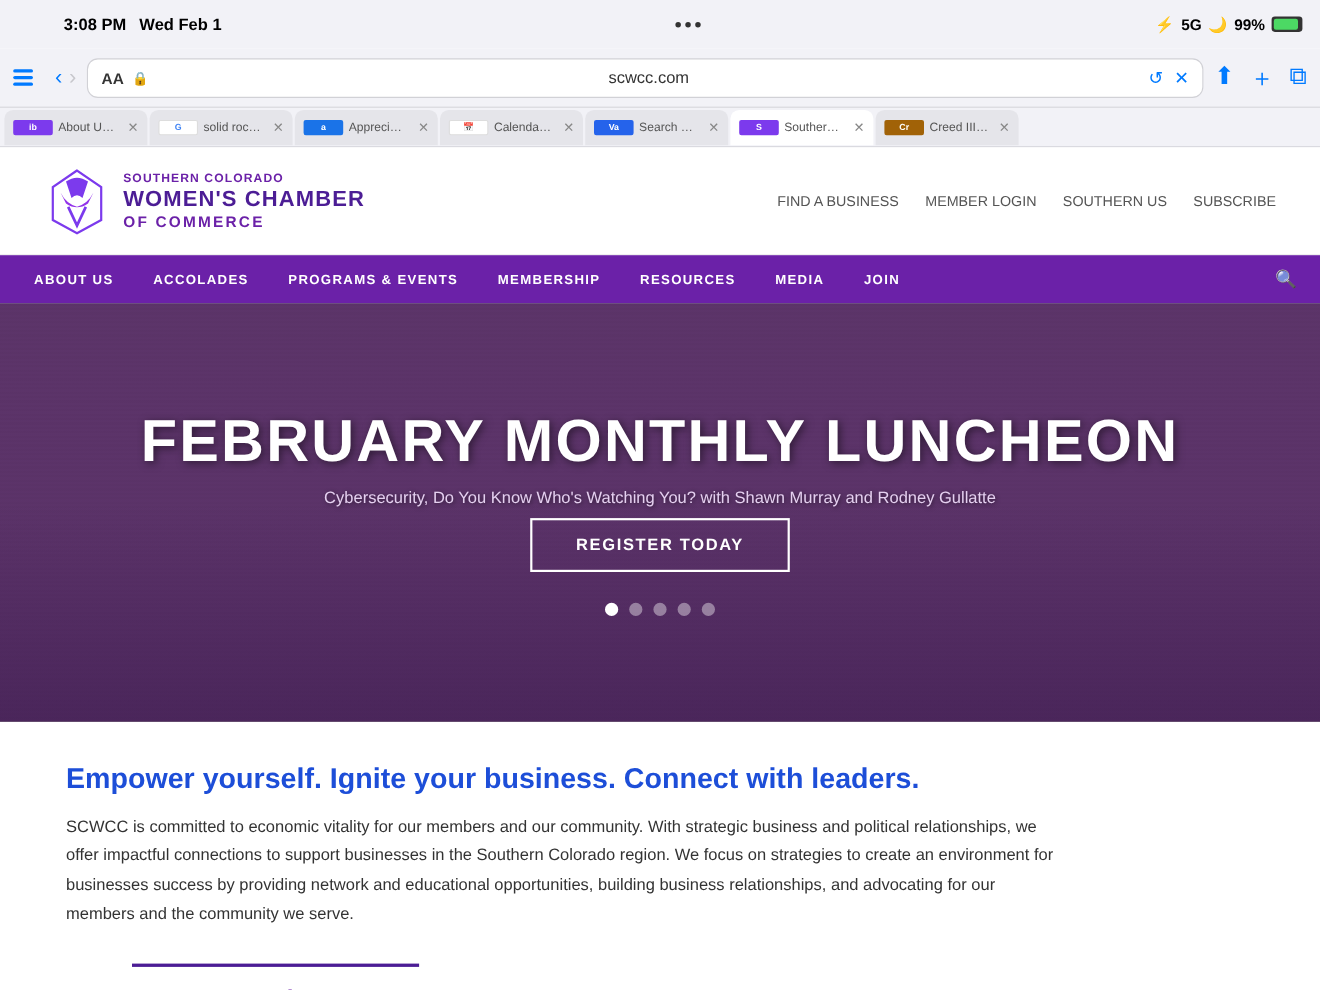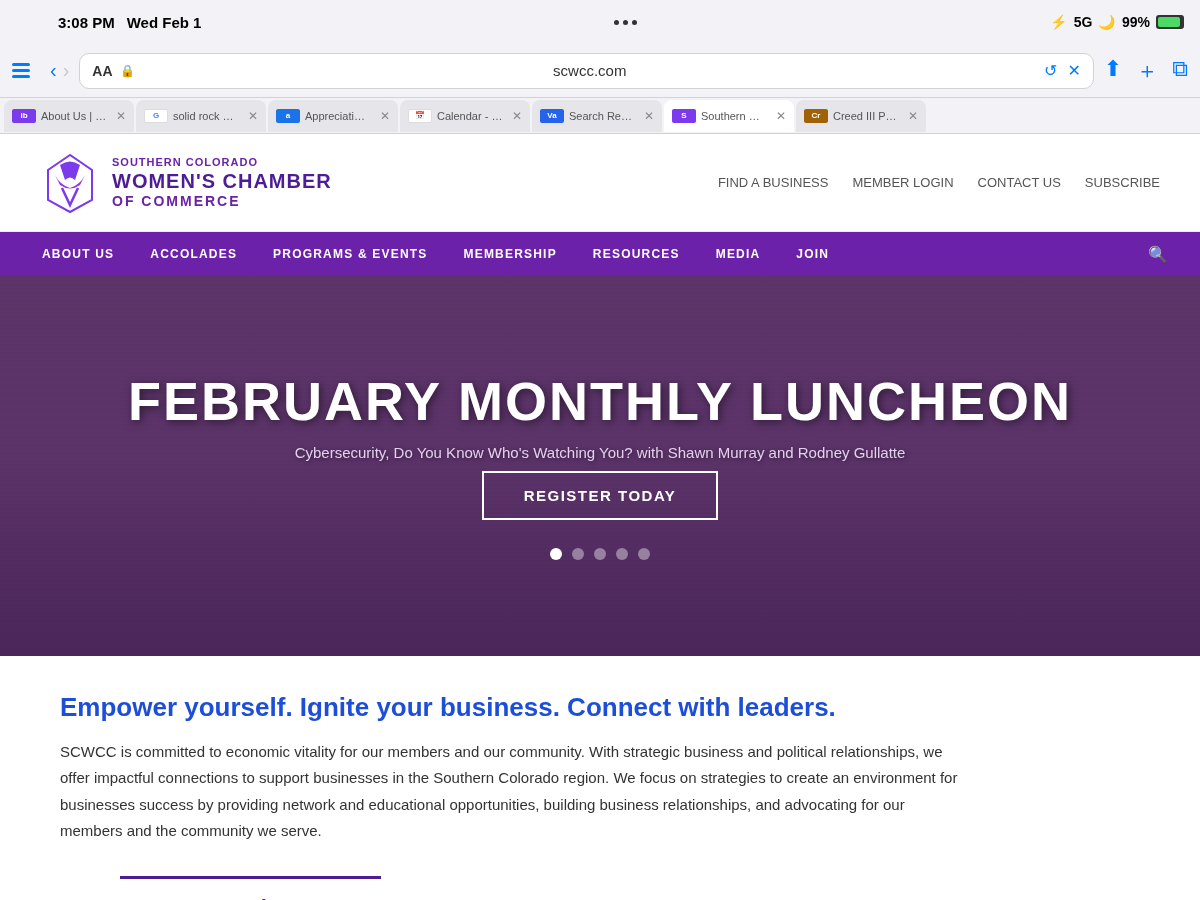--- a/index.html
+++ b/index.html
@@ -81,21 +81,21 @@
       padding: 0 8px;
       font-size: 11px;
       color: #555;
       max-width: 130px;
       overflow: hidden;
       white-space: nowrap;
       gap: 5px;
       position: relative;
     }
     .tab.active { background: #fff; }
-    .tab-favicon { width: 24px; height: 14px; border-radius: 2px; flex-shrink: 0; }
+    .tab-favicon { width: 36px; height: 14px; border-radius: 2px; flex-shrink: 0; }
     .tab-close { color: #888; font-size: 12px; margin-left: 4px; }
     .tab-label { overflow: hidden; text-overflow: ellipsis; }
     .favicon-ib { background: #7c3aed; display: flex; align-items: center; justify-content: center; color: #fff; font-size: 8px; font-weight: bold; border-radius: 2px; }
     .favicon-g { background: #fff; border: 1px solid #ddd; display: flex; align-items: center; justify-content: center; color: #4285f4; font-size: 8px; font-weight: bold; border-radius: 2px; }
     .favicon-a { background: #1a73e8; display: flex; align-items: center; justify-content: center; color: #fff; font-size: 8px; font-weight: bold; border-radius: 2px; }
     .favicon-cal { background: #fff; border: 1px solid #ddd; display: flex; align-items: center; justify-content: center; color: #7c3aed; font-size: 8px; border-radius: 2px; }
     .favicon-va { background: #2563eb; display: flex; align-items: center; justify-content: center; color: #fff; font-size: 8px; font-weight: bold; border-radius: 2px; }
     .favicon-s { background: #7c3aed; display: flex; align-items: center; justify-content: center; color: #fff; font-size: 8px; font-weight: bold; border-radius: 2px; }
     .favicon-cr { background: #a16207; display: flex; align-items: center; justify-content: center; color: #fff; font-size: 8px; font-weight: bold; border-radius: 2px; }
 
@@ -125,21 +125,21 @@
     .logo-text .large { font-size: 20px; color: #4c1d95; font-weight: 800; text-transform: uppercase; letter-spacing: 1px; }
     .logo-text .medium { font-size: 14px; color: #6b21a8; font-weight: 600; letter-spacing: 2px; text-transform: uppercase; }
     .header-nav { display: flex; gap: 24px; align-items: center; font-size: 13px; color: #555; }
     .header-nav a { text-decoration: none; color: #555; font-size: 13px; }
 
     
     .main-nav {
       background: #6b21a8;
       display: flex;
       align-items: center;
-      padding: 0 24px;
+      padding: 0 13px;
       height: 44px;
     }
     .main-nav a {
       color: #fff;
       text-decoration: none;
       font-size: 12px;
       font-weight: 600;
       letter-spacing: 1.2px;
       padding: 0 18px;
       height: 44px;
@@ -346,21 +346,21 @@
       </svg>
       <div class="logo-text">
         <div class="small">SOUTHERN COLORADO</div>
         <div class="large">WOMEN'S CHAMBER</div>
         <div class="medium">OF COMMERCE</div>
       </div>
     </div>
     <nav class="header-nav">
       <a href="#">FIND A BUSINESS</a>
       <a href="#">MEMBER LOGIN</a>
-      <a href="#">CONTACT US</a>
+      <a href="#">SOUTHERN US</a>
       <a href="#">SUBSCRIBE</a>
     </nav>
   </div>
 
   <nav class="main-nav">
     <a href="#">ABOUT US</a>
     <a href="#">ACCOLADES</a>
     <a href="#">PROGRAMS &amp; EVENTS</a>
     <a href="#">MEMBERSHIP</a>
     <a href="#">RESOURCES</a>

